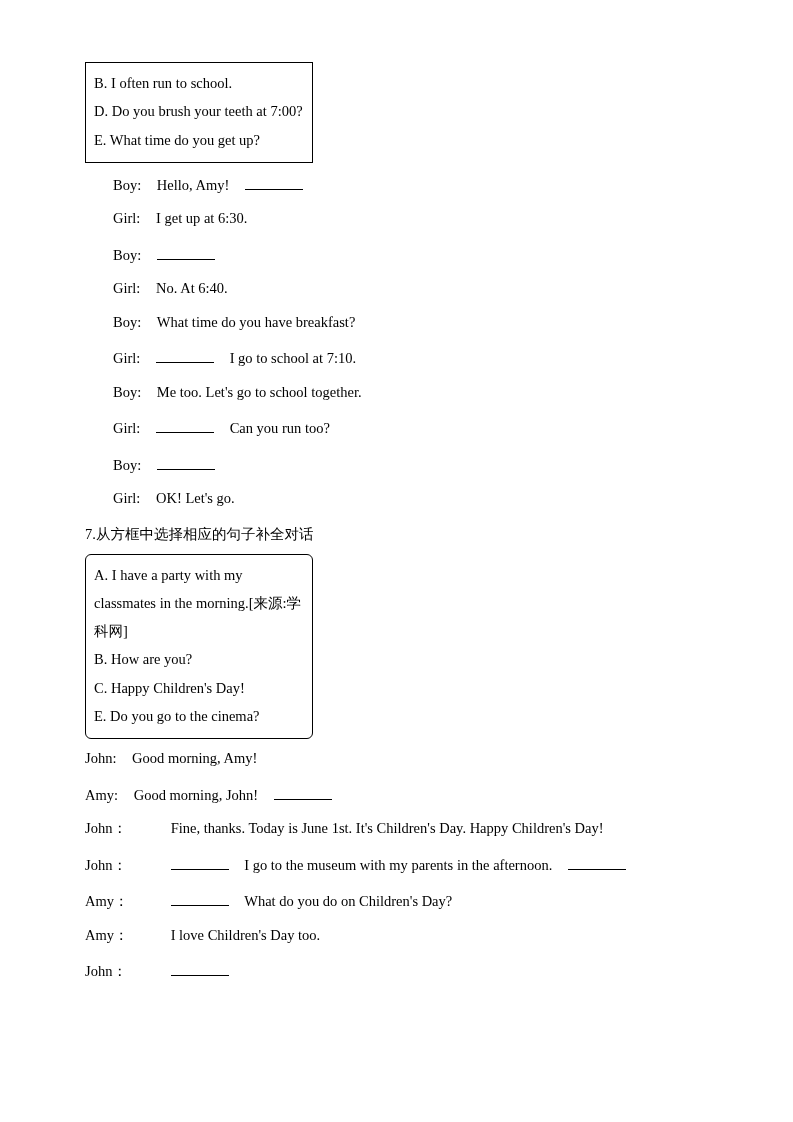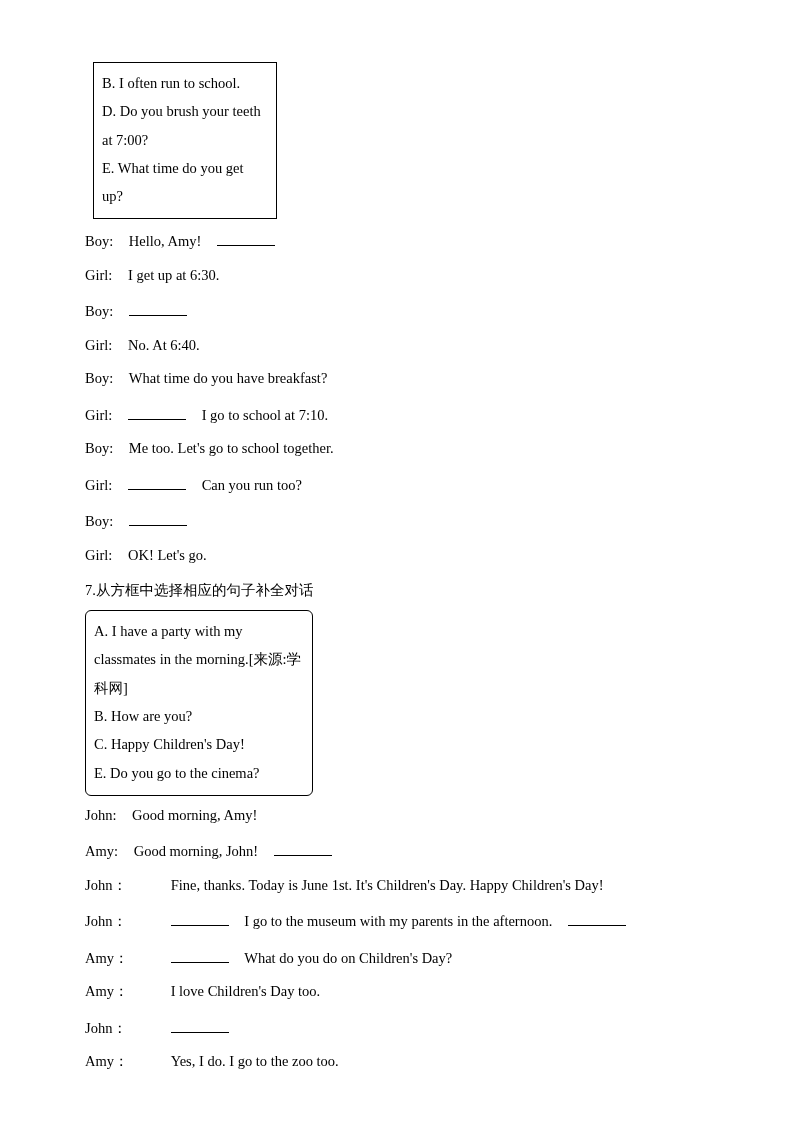--- a/index.html
+++ b/index.html
@@ -26,22 +26,22 @@
     border: 1px solid #000000;
     box-sizing: border-box;
     padding: 6px 8px 8px 8px;
     font-size: 14.5px;
     line-height: 1.95;
   }
   .box .opt {
     white-space: normal;
   }
   .box1 {
-    width: 184px;
-    margin-left: 8px;
+    width: 228px;
+    margin-left: 0px;
   }
   .box2 {
     width: 228px;
     margin-left: 0px;
     border-radius: 6px;
   }
   .dlg-line {
     font-size: 14.5px;
     line-height: 1.0;
     margin: 0;
@@ -66,21 +66,21 @@
   .section-title {
     font-size: 14.5px;
     margin: 6px 0 10px 0;
     line-height: 1.3;
   }
   .speaker { display: inline-block; }
   .sp-wide { display: inline-block; min-width: 56px; }
   .gap-sm { display: inline-block; width: 12px; }
   .gap-md { display: inline-block; width: 26px; }
   .dlg2 .dlg-line { margin-bottom: 19px; }
-  .dlg1 .dlg-line { margin-bottom: 19px; }
+  .dlg1 .dlg-line { margin-bottom: 19px; margin-left: 28px; }
   .box-wrap { margin-bottom: 4px; }
 </style>
 </head>
 <body>
 
 <div class="page">
 
   <div class="box box1 box-wrap">
     <div class="opt">B. I often run to school.</div>
     <div class="opt">D. Do you brush your teeth at 7:00?</div>
@@ -168,19 +168,15 @@
       <span class="gap-sm"></span><span>What do you do on Children's Day?</span>
     </div>
     <div class="dlg-line">
       <span class="sp-wide">Amy：</span>
       <span class="gap-md"></span><span>I love Children's Day too.</span>
     </div>
     <div class="dlg-line">
       <span class="sp-wide">John：</span>
       <span class="gap-md"></span><span class="blank"></span>
     </div>
-    <div class="dlg-line">
-      <span class="sp-wide">Amy：</span>
-      <span class="gap-md"></span><span>Yes, I do. I go to the zoo too.</span>
-    </div>
   </div>
 
 </div>
 
 </body></html>

